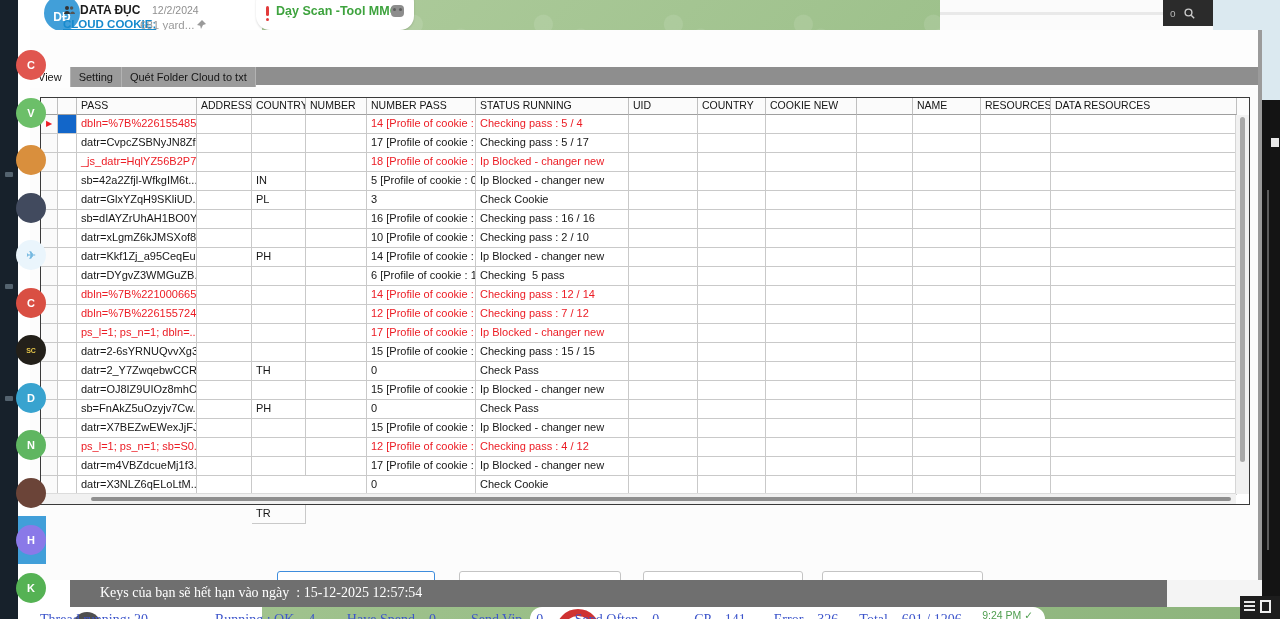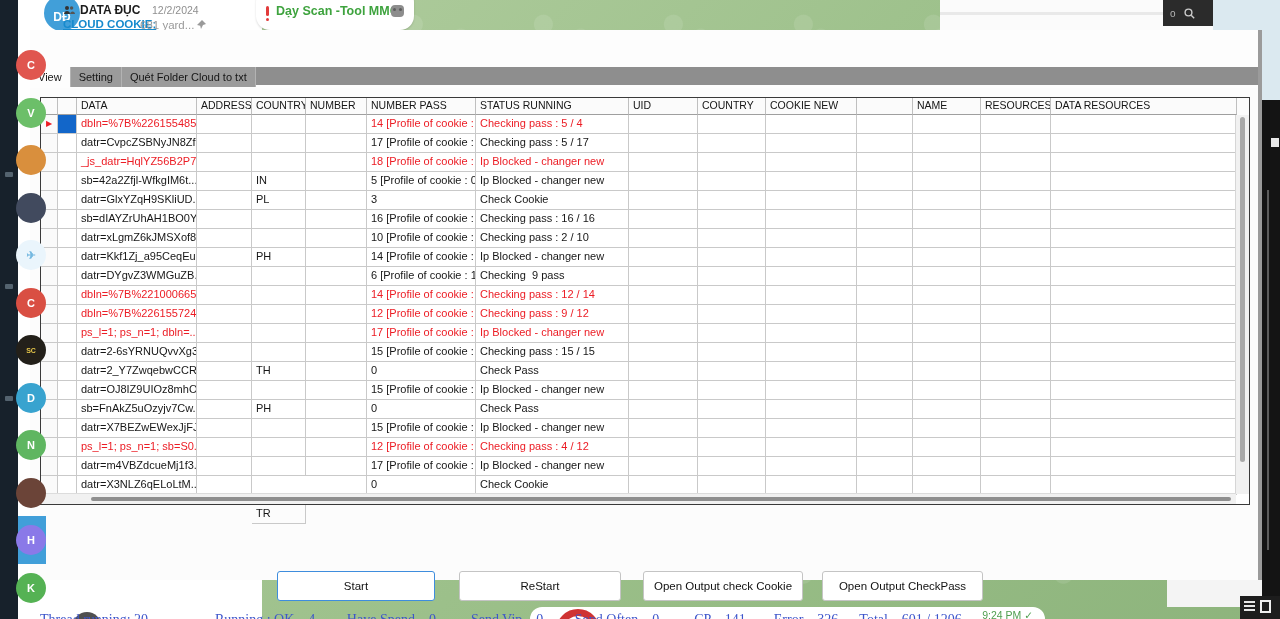--- a/index.html
+++ b/index.html
@@ -196,21 +196,21 @@
         <div class="tab active">View</div>
         <div class="tab">Setting</div>
         <div class="tab">Quét Folder Cloud to txt</div>
       </div>
 
     <div class="panel">
       <div class="grid">
         <div class="ghead" id="grid-header">
             <div class="hcell" style="width: 17px;"></div>
             <div class="hcell" style="width: 19px;"></div>
-            <div class="hcell" style="width: 120px;">DATA</div>
+            <div class="hcell" style="width: 120px;">PASS</div>
             <div class="hcell" style="width: 55px;">ADDRESS</div>
             <div class="hcell" style="width: 54px;">COUNTRY</div>
             <div class="hcell" style="width: 61px;">NUMBER</div>
             <div class="hcell" style="width: 109px;">NUMBER PASS</div>
             <div class="hcell" style="width: 153px;">STATUS RUNNING</div>
             <div class="hcell" style="width: 69px;">UID</div>
             <div class="hcell" style="width: 68px;">COUNTRY</div>
             <div class="hcell" style="width: 91px;">COOKIE NEW</div>
             <div class="hcell" style="width: 56px;"></div>
             <div class="hcell" style="width: 68px;">NAME</div>
@@ -355,21 +355,21 @@
               <div class="gcell" style="width: 186px;"></div>
             </div>
             <div class="grow">
               <div class="gcell rowhdr" style="width: 17px;"></div>
               <div class="gcell" style="width: 19px;"></div>
               <div class="gcell" style="width: 120px;">datr=DYgvZ3WMGuZB...</div>
               <div class="gcell" style="width: 55px;"></div>
               <div class="gcell" style="width: 54px;"></div>
               <div class="gcell" style="width: 61px;"></div>
               <div class="gcell" style="width: 109px;">6 [Profile of cookie : 1]</div>
-              <div class="gcell" style="width: 153px;">Checking  9 pass</div>
+              <div class="gcell" style="width: 153px;">Checking  5 pass</div>
               <div class="gcell" style="width: 69px;"></div>
               <div class="gcell" style="width: 68px;"></div>
               <div class="gcell" style="width: 91px;"></div>
               <div class="gcell" style="width: 56px;"></div>
               <div class="gcell" style="width: 68px;"></div>
               <div class="gcell" style="width: 70px;"></div>
               <div class="gcell" style="width: 186px;"></div>
             </div>
             <div class="grow red">
               <div class="gcell rowhdr" style="width: 17px;"></div>
@@ -389,21 +389,21 @@
               <div class="gcell" style="width: 186px;"></div>
             </div>
             <div class="grow red">
               <div class="gcell rowhdr" style="width: 17px;"></div>
               <div class="gcell" style="width: 19px;"></div>
               <div class="gcell" style="width: 120px;">dbln=%7B%226155724...</div>
               <div class="gcell" style="width: 55px;"></div>
               <div class="gcell" style="width: 54px;"></div>
               <div class="gcell" style="width: 61px;"></div>
               <div class="gcell" style="width: 109px;">12 [Profile of cookie : 4]</div>
-              <div class="gcell" style="width: 153px;">Checking pass : 9 / 12</div>
+              <div class="gcell" style="width: 153px;">Checking pass : 7 / 12</div>
               <div class="gcell" style="width: 69px;"></div>
               <div class="gcell" style="width: 68px;"></div>
               <div class="gcell" style="width: 91px;"></div>
               <div class="gcell" style="width: 56px;"></div>
               <div class="gcell" style="width: 68px;"></div>
               <div class="gcell" style="width: 70px;"></div>
               <div class="gcell" style="width: 186px;"></div>
             </div>
             <div class="grow red">
               <div class="gcell rowhdr" style="width: 17px;"></div>
@@ -573,20 +573,23 @@
           <div class="btn b2">Open Output check Cookie</div>
           <div class="btn b3">Open Output CheckPass</div>
         </div>
 
       <div class="status-thread">Thread running: 20</div>
       <div class="status-running">Running : OK _ 4 ____Have Spend _ 0 ____ Send Vip _ 0____ Send Often _ 0 ____ CP _ 141 ___ Error _ 326___Total _ 601 / 1206</div>
     </div>
   </div>
 
   <div class="abs white-right-of-bar"></div>
+  <div class="abs keysbar">
+    <div class="txt">Keys của bạn sẽ hết hạn vào ngày  : 15-12-2025 12:57:54</div>
+  </div>
 
   <div class="abs bottom-bubble">
     <div class="bottom-time"><span>9:24 PM</span> <span>✓</span></div>
   </div>
   <div class="abs emblem"></div>
   <div class="abs attach-circle"></div>
 
   <div class="abs black-strip">
     <div class="bs-sq"></div>
     <div class="bs-line"></div>

